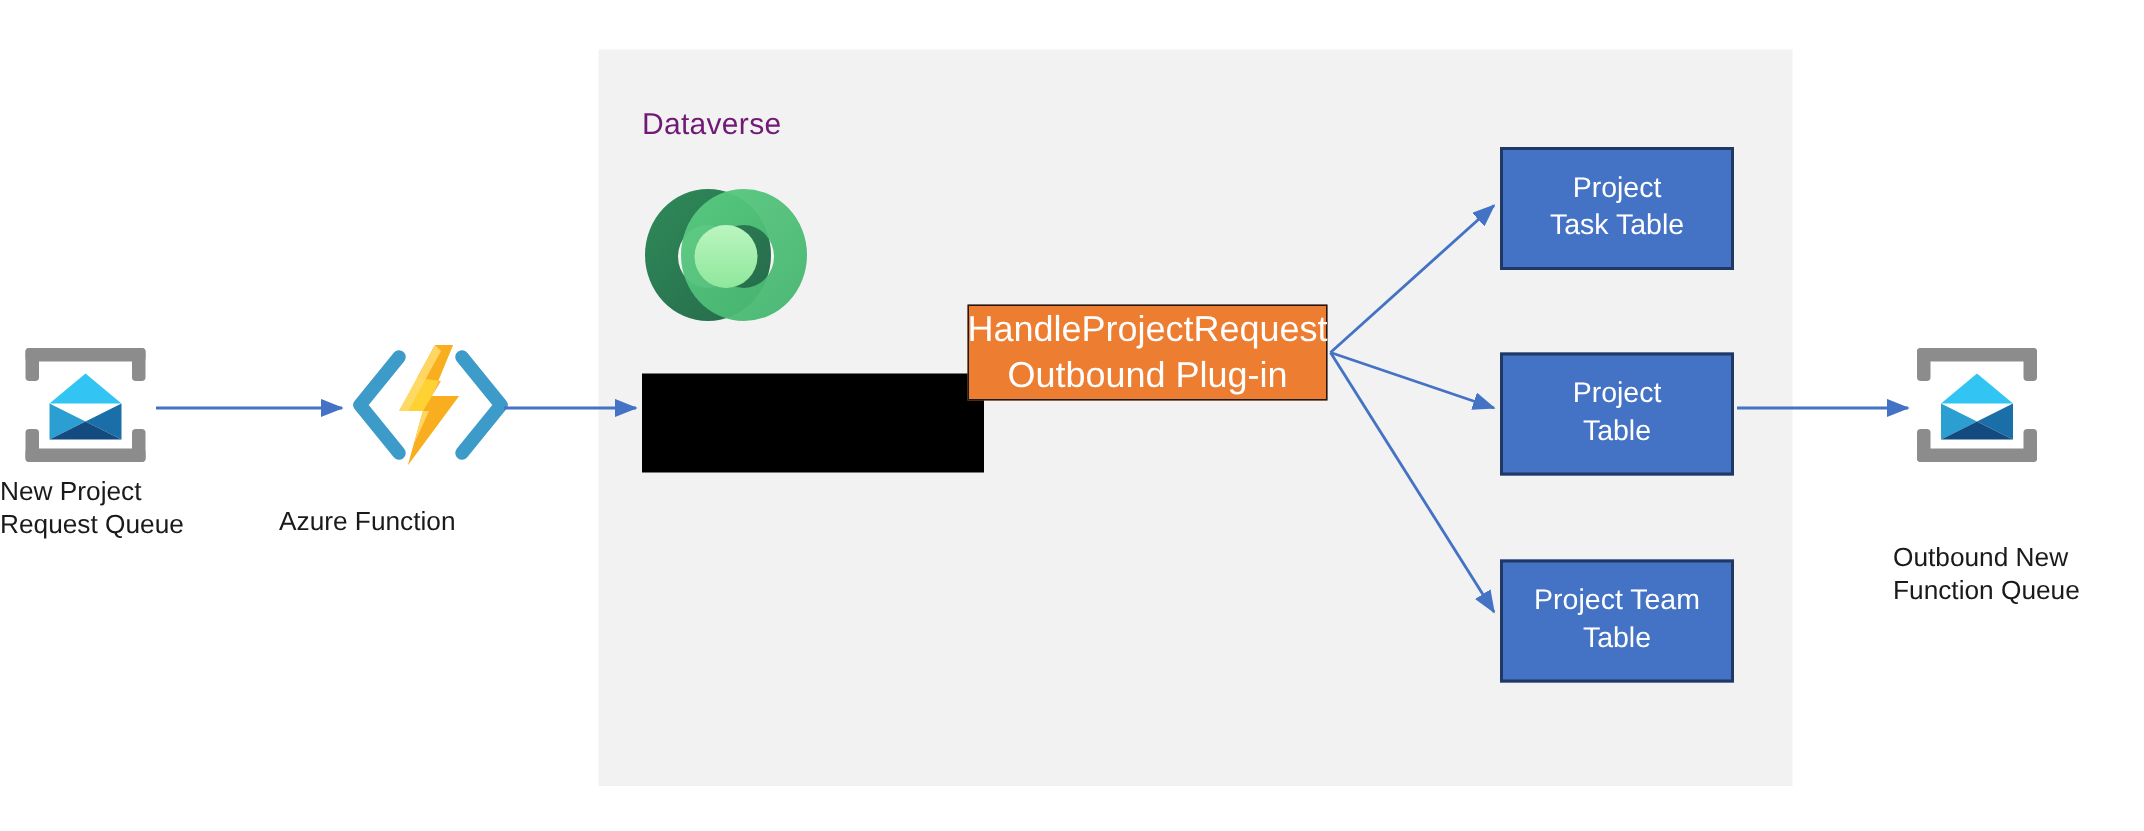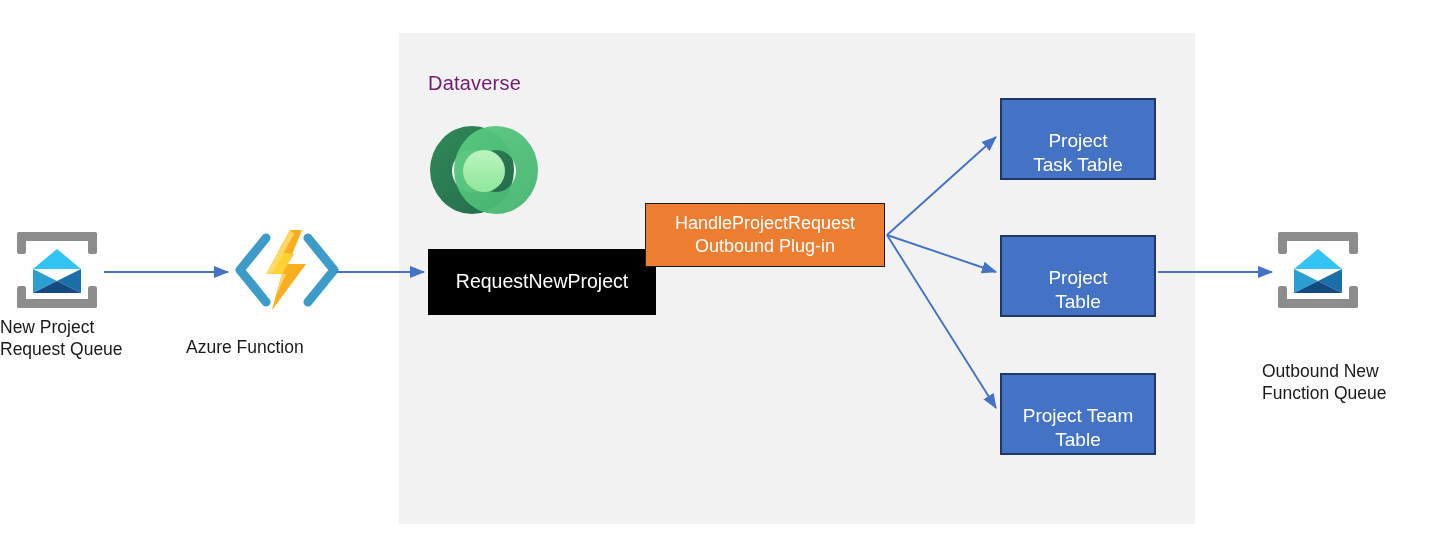--- a/index.html
+++ b/index.html
@@ -103,32 +103,31 @@
     z-index: 3;
   }
 
   .box-orange {
     left: 645px;
     top: 203px;
     width: 240px;
     height: 64px;
     background: #ED7D31;
     border: 1.4px solid #1a1a1a;
-    font-size: 18px;
+    font-size: 24px;
     z-index: 4;
   }
 
   .box-blue {
     width: 156px;
     height: 82px;
     background: #4472C4;
     border: 2px solid #1F3864;
     font-size: 19px;
     z-index: 3;
-    align-items: flex-end;
   }
   .blue-task { left: 1000px; top: 98px; }
   .blue-proj { left: 1000px; top: 235px; }
   .blue-team { left: 1000px; top: 373px; }
 
   
   #connectors {
     position: absolute;
     left: 0; top: 0;
     width: 1429px;
@@ -217,21 +216,21 @@
       <polygon points="58,2 34,46 50,46 44,68 54,46 40,46 62,6" fill="#FFD96B" opacity="0.9"></polygon>
     </svg>
   </div>
   <div class="caption cap-func">
     <br>
     <span>Azure Function</span>
   </div>
 
   <div class="box box-black">
     <div>
-      <span>RequestNewProject</span><br>
+      <br>
     </div>
   </div>
 
   <div class="box box-orange">
     <div>
       <span>HandleProjectRequest</span><br>
       <span>Outbound Plug-in</span>
     </div>
   </div>
 

